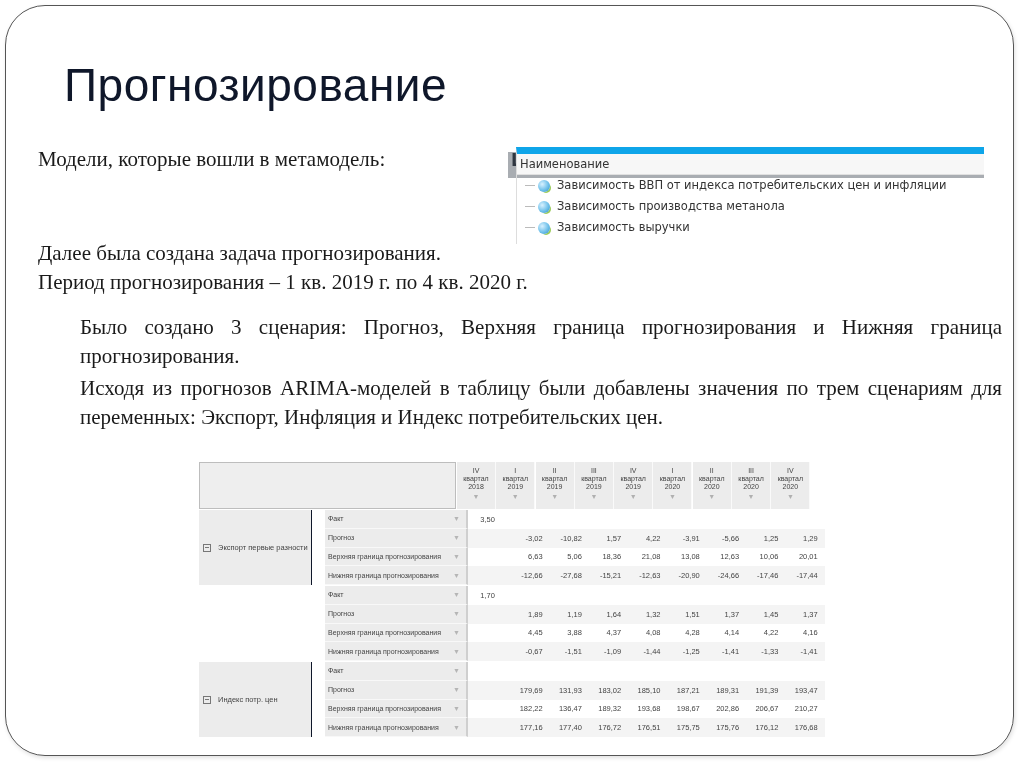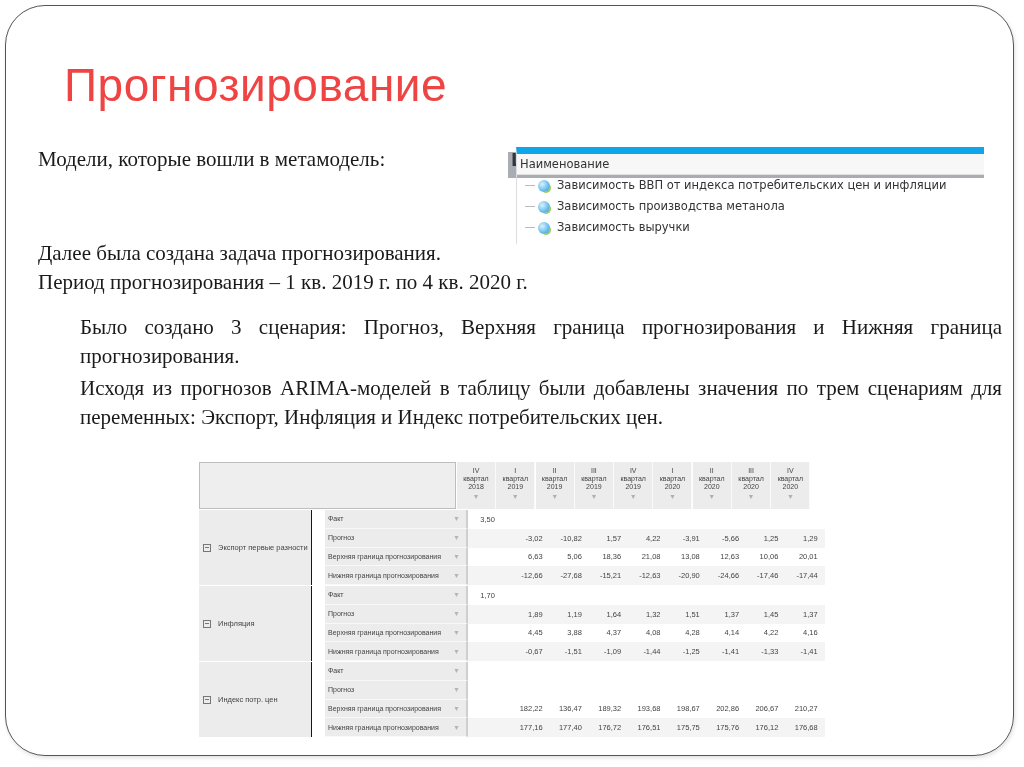--- a/index.html
+++ b/index.html
@@ -9,21 +9,21 @@
       font-family: "Liberation Serif", serif;
     }
     .slide-frame {
       position: absolute; left: 5px; top: 5px; width: 1009px; height: 751px;
       border: 1.5px solid #555; border-radius: 40px; box-sizing: border-box;
       box-shadow: 1px 2px 4px rgba(0,0,0,0.12);
     }
     .title {
       position: absolute; left: 64px; top: 58px;
       font-family: "Liberation Sans", sans-serif;
-      font-size: 46px; color: #ef4444; letter-spacing: 0.5px;
+      font-size: 46px; color: #0f172a; letter-spacing: 0.5px;
     }
     .body-text {
       position: absolute; color: #1a1a1a; font-size: 21px; line-height: 29px;
     }
     .justify { text-align: justify; text-align-last: left; width: 922px; margin-left: 42px; }
 
     
     .chain-panel {
       position: absolute; left: 508px; top: 120px; width: 476px; height: 124px;
       font-family: "DejaVu Sans", sans-serif;
@@ -218,24 +218,20 @@
               <span class="cell">-12,63</span>
               <span class="cell">-20,90</span>
               <span class="cell">-24,66</span>
               <span class="cell">-17,46</span>
               <span class="cell">-17,44</span>
             </div>
           </div>
         </div>
       </div>
       <div class="group">
-        <div class="group-label">
-          <span class="collapse-box"></span>
-          <span>Инфляция</span>
-        </div>
         <div class="rows">
           <div class="row">
             <div class="row-label">
               <span>Факт</span>
               <span class="filter">▼</span>
             </div>
             <div class="row-values">
               <span class="cell first">1,70</span>
               <span class="cell"></span>
               <span class="cell"></span>
@@ -310,20 +306,31 @@
             <div class="row-label">
               <span>Факт</span>
               <span class="filter">▼</span>
             </div>
           </div>
           <div class="row alt">
             <div class="row-label">
               <span>Прогноз</span>
               <span class="filter">▼</span>
             </div>
+            <div class="row-values">
+              <span class="cell first"></span>
+              <span class="cell">179,69</span>
+              <span class="cell">131,93</span>
+              <span class="cell">183,02</span>
+              <span class="cell">185,10</span>
+              <span class="cell">187,21</span>
+              <span class="cell">189,31</span>
+              <span class="cell">191,39</span>
+              <span class="cell">193,47</span>
+            </div>
           </div>
           <div class="row">
             <div class="row-label">
               <span>Верхняя граница прогнозирования</span>
               <span class="filter">▼</span>
             </div>
             <div class="row-values">
               <span class="cell first"></span>
               <span class="cell">182,22</span>
               <span class="cell">136,47</span>

